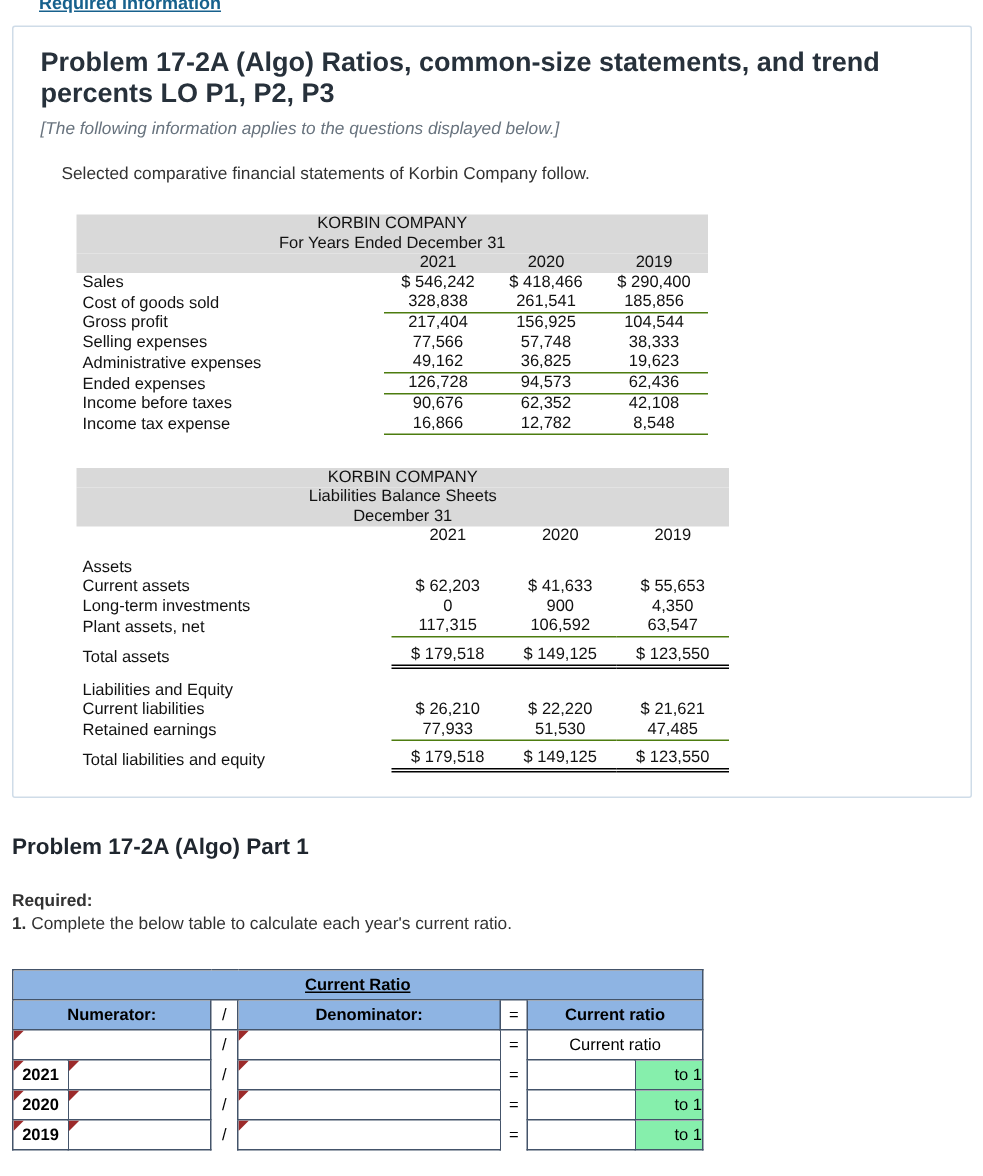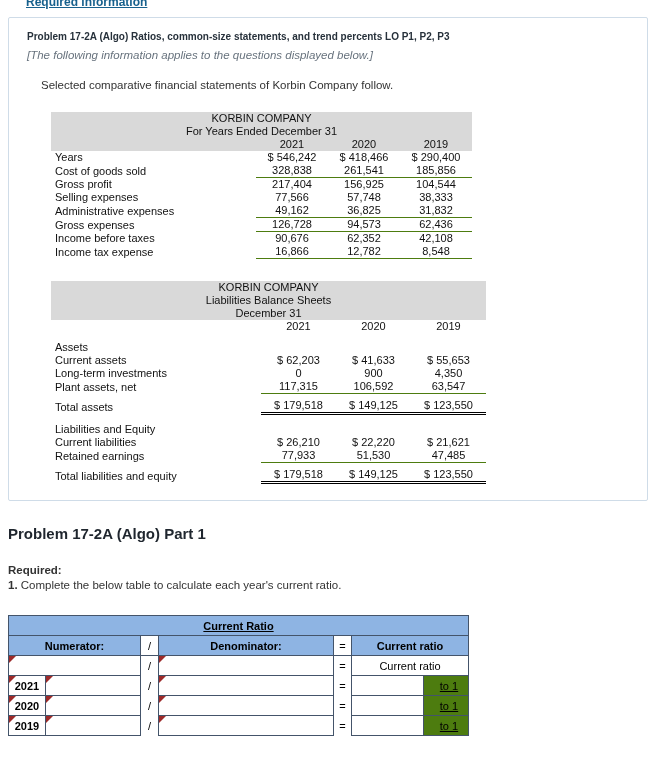--- a/index.html
+++ b/index.html
@@ -6,21 +6,21 @@
     --accent-blue:#8EB4E3; --header-gray:#D9D9D9; --grid-navy:#44546A;
     --marker-red:#9C2A2A; --link-blue:#17618D; --box-border:#CFDCE8;
   }
   *{box-sizing:border-box;margin:0;padding:0;}
   html,body{width:655px;height:784px;overflow:hidden;background:#fff;
     font-family:"Liberation Sans",sans-serif;color:#333;}
   .required-info{margin:-5px 0 8px 26px;font-size:12px;font-weight:bold;
     text-decoration:underline;color:var(--link-blue,#17618D);}
   .info-box{margin:0 7px 0 8px;border:1px solid var(--box-border,#CFDCE8);
     border-radius:2px;padding:13px 18px 16px 18px;}
-  .problem-title{font-size:10px;font-weight:bold;color:#27313B;}
+  .problem-title{font-size:18px;font-weight:bold;color:#27313B;}
   .applies-note{margin-top:7px;font-size:11.5px;font-style:italic;color:#68737E;}
   .intro-text{margin:18px 0 0 14px;font-size:11.5px;color:#333;}
   table.fin{border-collapse:collapse;margin:21px 0 0 24px;
     font-family:Liberation Sans, sans-serif;font-size:11px;color:#111;}
   table.fin td{padding:0 4px;line-height:13px;vertical-align:bottom;}
   table.fin tr.ghead td{background:var(--header-gray,#D9D9D9);text-align:center;}
   table.fin td.yr{text-align:center;}
   table.fin td.num{text-align:center;white-space:pre;}
   table.fin td.lbl{text-align:left;}
   table.fin td.u{border-bottom:1px solid #4d7c0f;}
@@ -35,22 +35,22 @@
     font-size:11px;color:#000;}
   table.ratio td{height:20px;vertical-align:middle;overflow:hidden;}
   table.ratio td.bluecell{background:var(--accent-blue,#8EB4E3);
     border:1px solid var(--grid-navy,#44546A);text-align:center;font-weight:bold;}
   table.ratio td.rt-title{text-decoration:underline;}
   table.ratio td.opcell{text-align:center;background:#fff;}
   table.ratio td.opcell.hdr{border:1px solid var(--grid-navy,#44546A);}
   table.ratio td.boxcell{border:1px solid var(--grid-navy,#44546A);background:#fff;position:relative;}
   table.ratio td.plaincell{border:1px solid var(--grid-navy,#44546A);background:#fff;text-align:center;}
   table.ratio td.yearcell{font-weight:bold;text-align:center;}
-  table.ratio td.to1cell{border:1px solid var(--grid-navy,#44546A);background:#4d7c0f;
-    text-align:center;padding-left:6px;text-decoration:underline;}
+  table.ratio td.to1cell{border:1px solid var(--grid-navy,#44546A);background:#86efac;
+    text-align:right;padding-left:6px;}
   .marker{position:absolute;top:0;left:0;width:0;height:0;
     border-top:7px solid var(--marker-red,#9C2A2A);border-right:7px solid transparent;}
 </style>
 </head>
 <body>
 
 <div class="required-info">Required information</div>
 
 <div class="info-box">
   <div class="problem-title">Problem 17-2A (Algo) Ratios, common-size statements, and trend percents LO P1, P2, P3</div>
@@ -71,21 +71,21 @@
       <tr class="ghead">
         <td colspan="4">For Years Ended December 31</td>
       </tr>
       <tr class="ghead">
         <td></td>
         <td class="yr">2021</td>
         <td class="yr">2020</td>
         <td class="yr">2019</td>
       </tr>
       <tr>
-        <td class="lbl">Years</td>
+        <td class="lbl">Sales</td>
         <td class="num">$ 546,242</td>
         <td class="num">$ 418,466</td>
         <td class="num">$ 290,400</td>
       </tr>
       <tr>
         <td class="lbl">Cost of goods sold</td>
         <td class="num u">328,838</td>
         <td class="num u">261,541</td>
         <td class="num u">185,856</td>
       </tr>
@@ -98,24 +98,24 @@
       <tr>
         <td class="lbl">Selling expenses</td>
         <td class="num">77,566</td>
         <td class="num">57,748</td>
         <td class="num">38,333</td>
       </tr>
       <tr>
         <td class="lbl">Administrative expenses</td>
         <td class="num u">49,162</td>
         <td class="num u">36,825</td>
-        <td class="num u">31,832</td>
-      </tr>
-      <tr>
-        <td class="lbl">Gross expenses</td>
+        <td class="num u">19,623</td>
+      </tr>
+      <tr>
+        <td class="lbl">Ended expenses</td>
         <td class="num u">126,728</td>
         <td class="num u">94,573</td>
         <td class="num u">62,436</td>
       </tr>
       <tr>
         <td class="lbl">Income before taxes</td>
         <td class="num">90,676</td>
         <td class="num">62,352</td>
         <td class="num">42,108</td>
       </tr>

